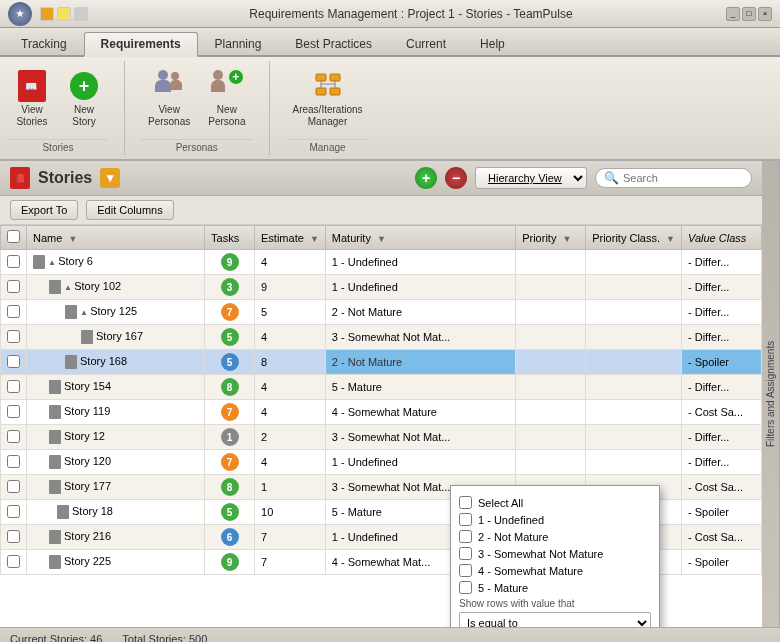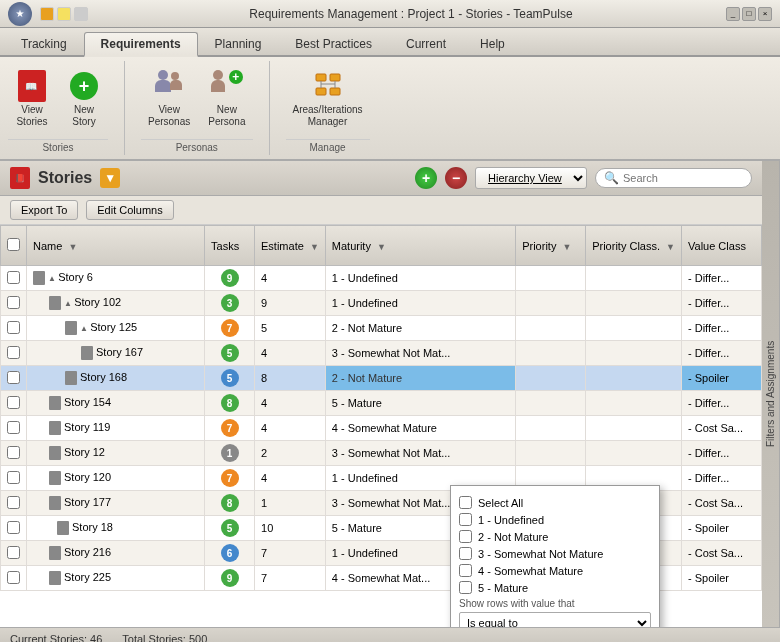--- a/index.html
+++ b/index.html
@@ -51,21 +51,21 @@
     
     .action-bar { background: #e8e4dc; padding: 4px 10px; display: flex; align-items: center; gap: 8px; border-bottom: 1px solid #ccc; }
     .tip-text { color: #555; font-size: 11px; flex: 1; }
     .tip-text strong { color: #333; }
     .export-btn, .edit-cols-btn { padding: 3px 10px; background: linear-gradient(to bottom, #f5f2ec, #ddd8d0); border: 1px solid #aaa; border-radius: 3px; font-size: 11px; cursor: pointer; text-align: center; }
 
     
     .table-container { flex: 1; overflow: auto; position: relative; }
     table { width: 100%; border-collapse: collapse; font-size: 11px; }
     thead tr { background: linear-gradient(to bottom, #e8e4dc, #d0ccc4); }
-    thead th { padding: 12px 6px; border: 1px solid #bbb; text-align: left; font-weight: normal; white-space: nowrap; position: relative; }
+    thead th { padding: 4px 6px; border: 1px solid #bbb; text-align: left; font-weight: normal; white-space: nowrap; position: relative; }
     thead th .filter-icon { color: #666; font-size: 9px; margin-left: 3px; cursor: pointer; }
     tbody tr { background: white; }
     tbody tr:nth-child(even) { background: #f5f2ec; }
     tbody tr.selected { background: #c5d8f0; }
     tbody td { padding: 3px 6px; border: 1px solid #e0dcd8; }
 
     
     .filter-dropdown { position: absolute; top: 260px; left: 450px; width: 210px; background: white; border: 1px solid #999; box-shadow: 3px 3px 8px rgba(0,0,0,0.3); z-index: 100; padding: 8px; }
     .filter-option { display: flex; align-items: center; gap: 6px; padding: 2px 0; font-size: 11px; cursor: pointer; }
     .filter-option input[type=checkbox] { cursor: pointer; }
@@ -202,21 +202,21 @@
       <table>
         <thead>
           <tr>
             <th style="width:24px;"><input type="checkbox" style=""></th>
             <th>Name <span class="filter-icon">▼</span></th>
             <th style="width:50px;">Tasks</th>
             <th style="width:70px;">Estimate <span class="filter-icon">▼</span></th>
             <th>Maturity <span class="filter-icon">▼</span></th>
             <th style="width:70px;">Priority <span class="filter-icon">▼</span></th>
             <th style="width:90px;">Priority Class. <span class="filter-icon">▼</span></th>
-            <th style="width:80px;">Value Class</th>
+            <th style="width:80px;font-style:italic;">Value Class</th>
           </tr>
         </thead>
         <tbody id="story-rows">
         <tr>
               <td><input type="checkbox" style=""></td>
               <td style="padding-left: 6px;"><span style="display: inline-block; width: 12px; height: 14px; background: rgb(136, 136, 136); border-radius: 1px; margin-right: 3px; vertical-align: middle;"></span><span style="color: rgb(102, 102, 102); font-size: 8px;">▲ </span><span>Story 6</span></td>
               <td style="text-align: center;"><span style="display: inline-flex; align-items: center; justify-content: center; width: 18px; height: 18px; border-radius: 50%; color: white; font-size: 10px; font-weight: bold; background: rgb(68, 170, 68);">9</span></td>
               <td>4</td>
               <td>1 - Undefined</td>
               <td></td>

